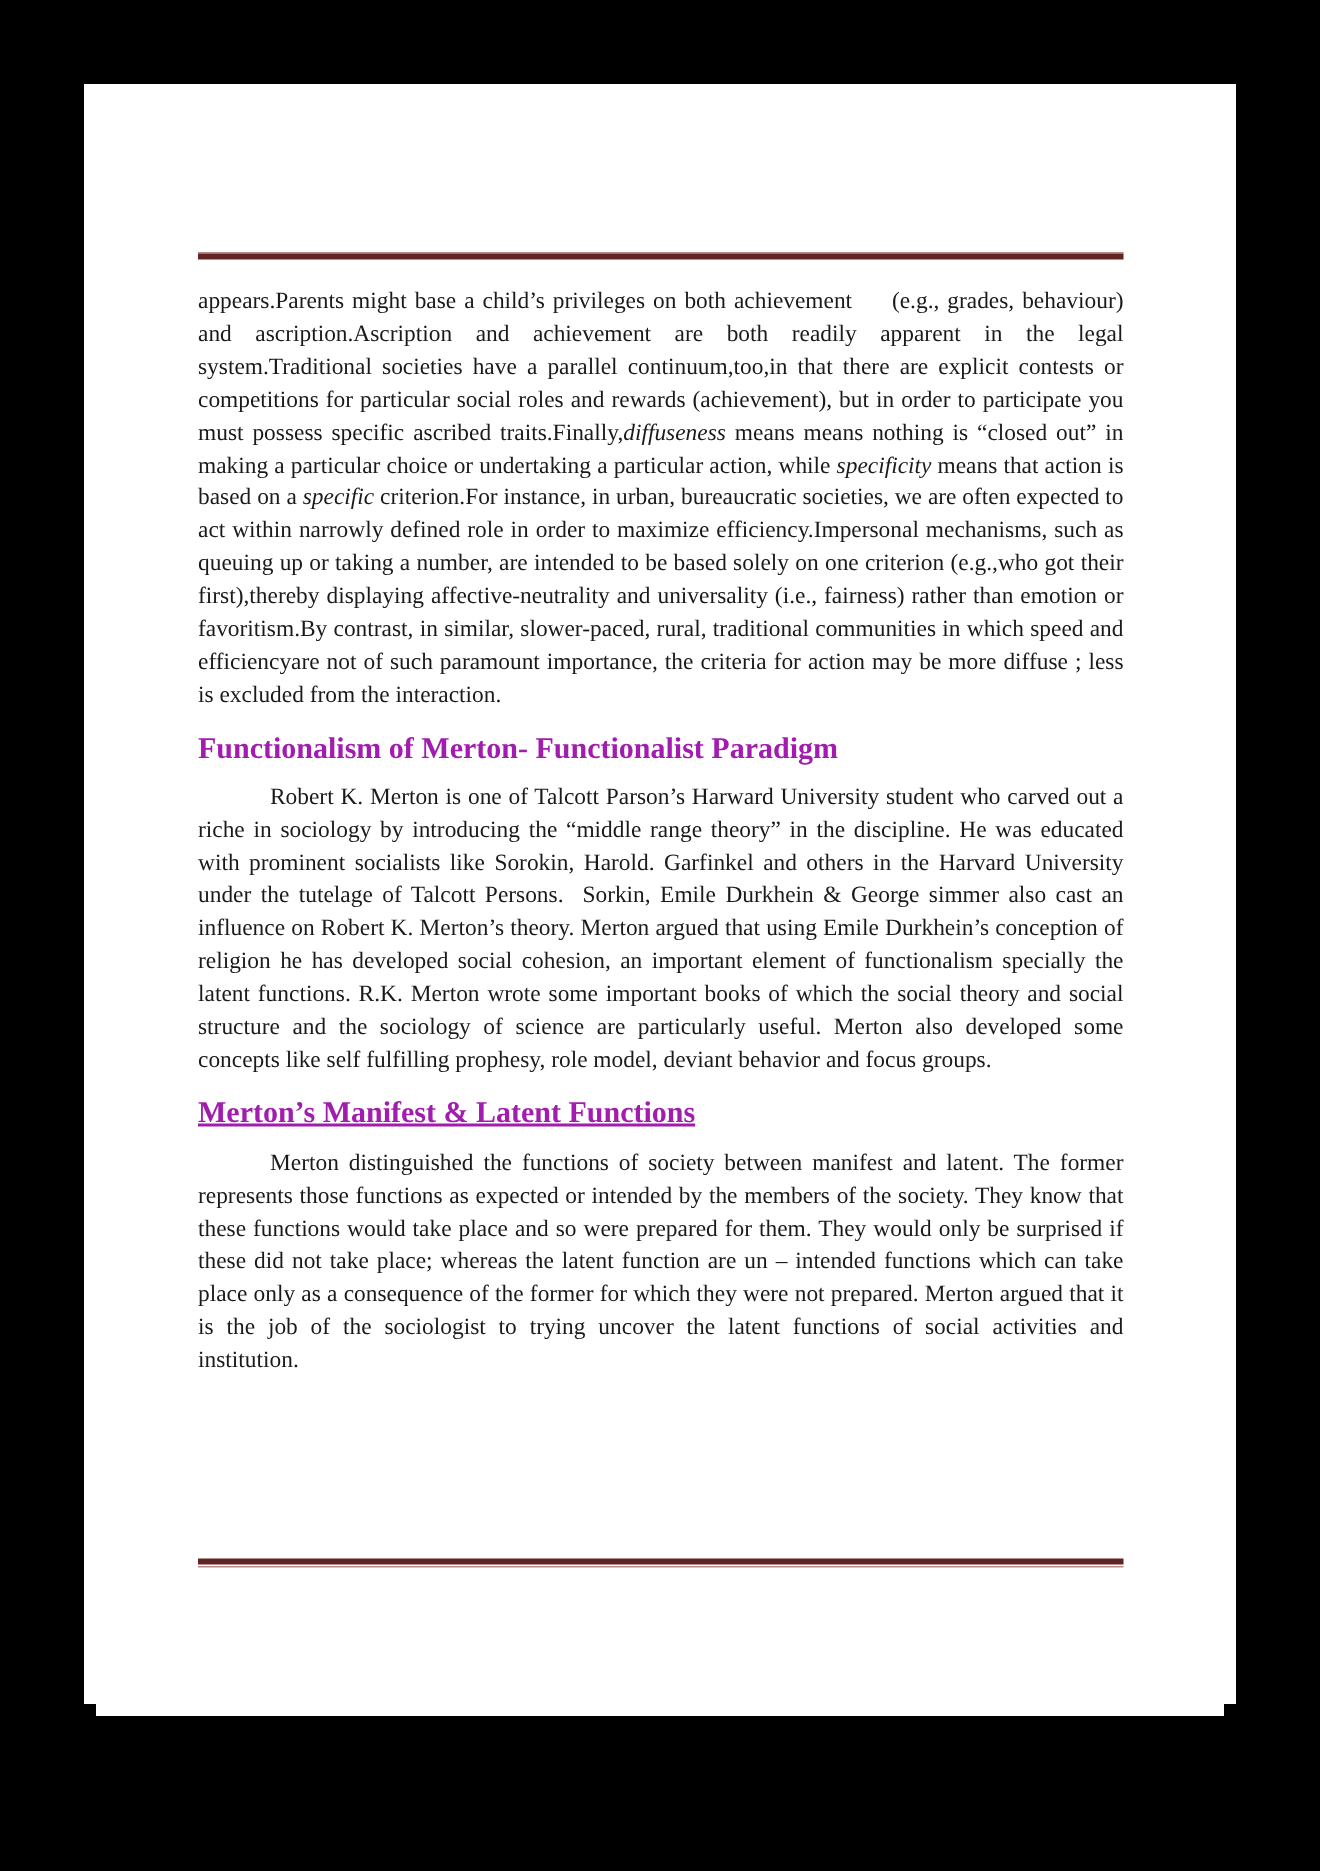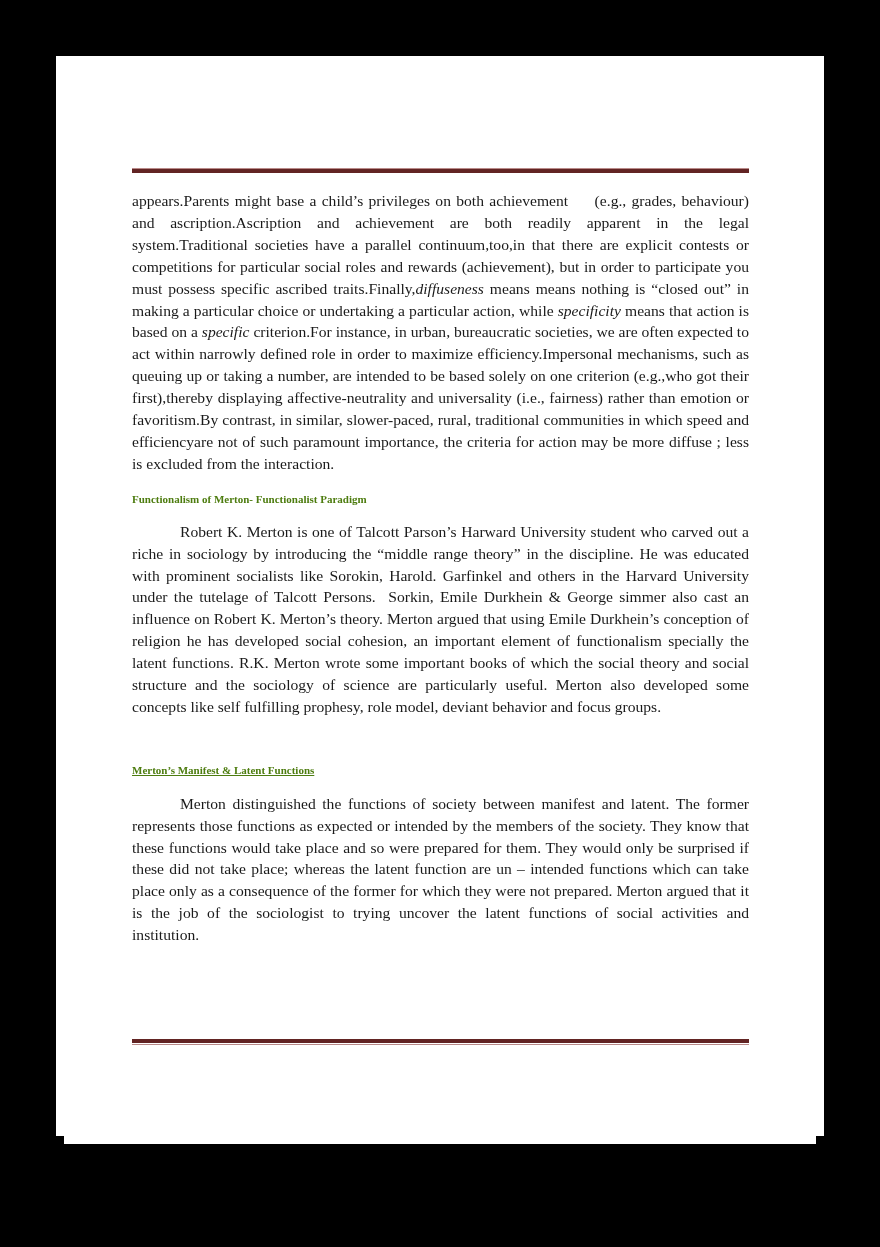--- a/index.html
+++ b/index.html
@@ -66,26 +66,26 @@
   }
   .content p {
     margin: 0;
     text-align: justify;
     text-align-last: left;
     hyphens: none;
   }
   .content p.indent { text-indent: 48px; font-family: Liberation Serif, serif; }
   .content h2 {
     margin: 0;
-    font-size: 11px;
+    font-size: 20px;
     line-height: 21.9px;
     font-weight: bold;
-    color: #4d7c0f;
+    color: #a21caf;
   }
-  .content h2.underlined { text-decoration: underline; margin-top: 28px; }
+  .content h2.underlined { text-decoration: underline; }
   .gap-before-heading { height: 14px; }
   .gap-after-heading { height: 10px; }
   .gap-after-heading-2 { height: 11px; }
   .content em { font-style: italic; }
 </style>
 </head>
 <body>
 
 <div class="page-shadow-strip"></div>
 

